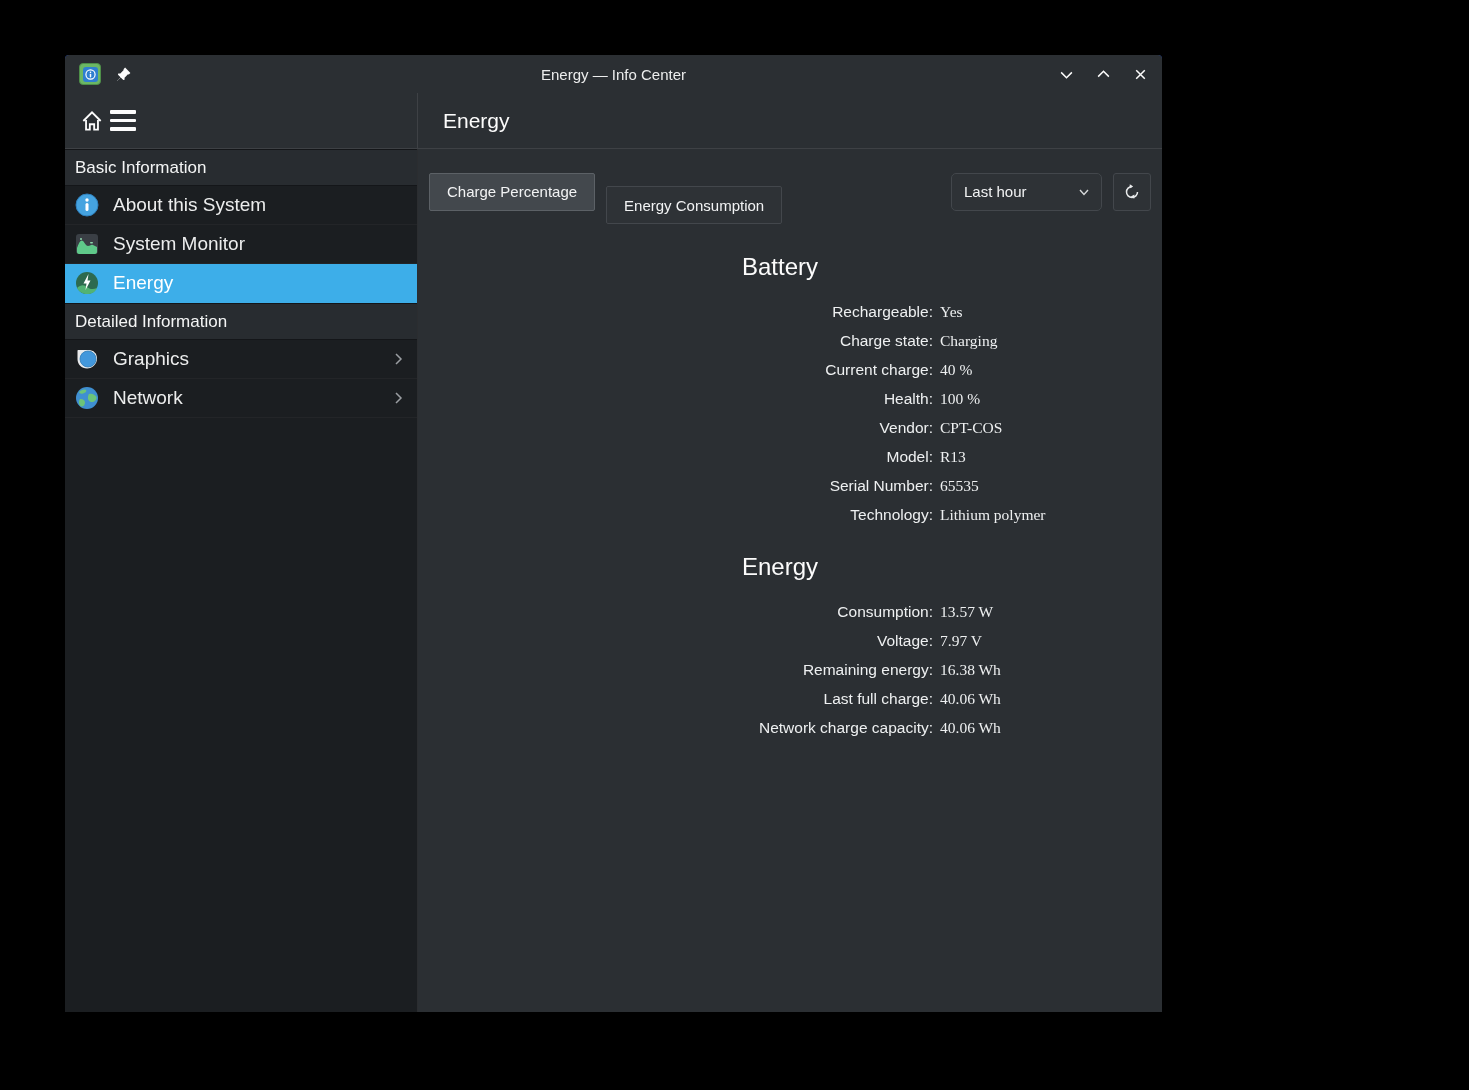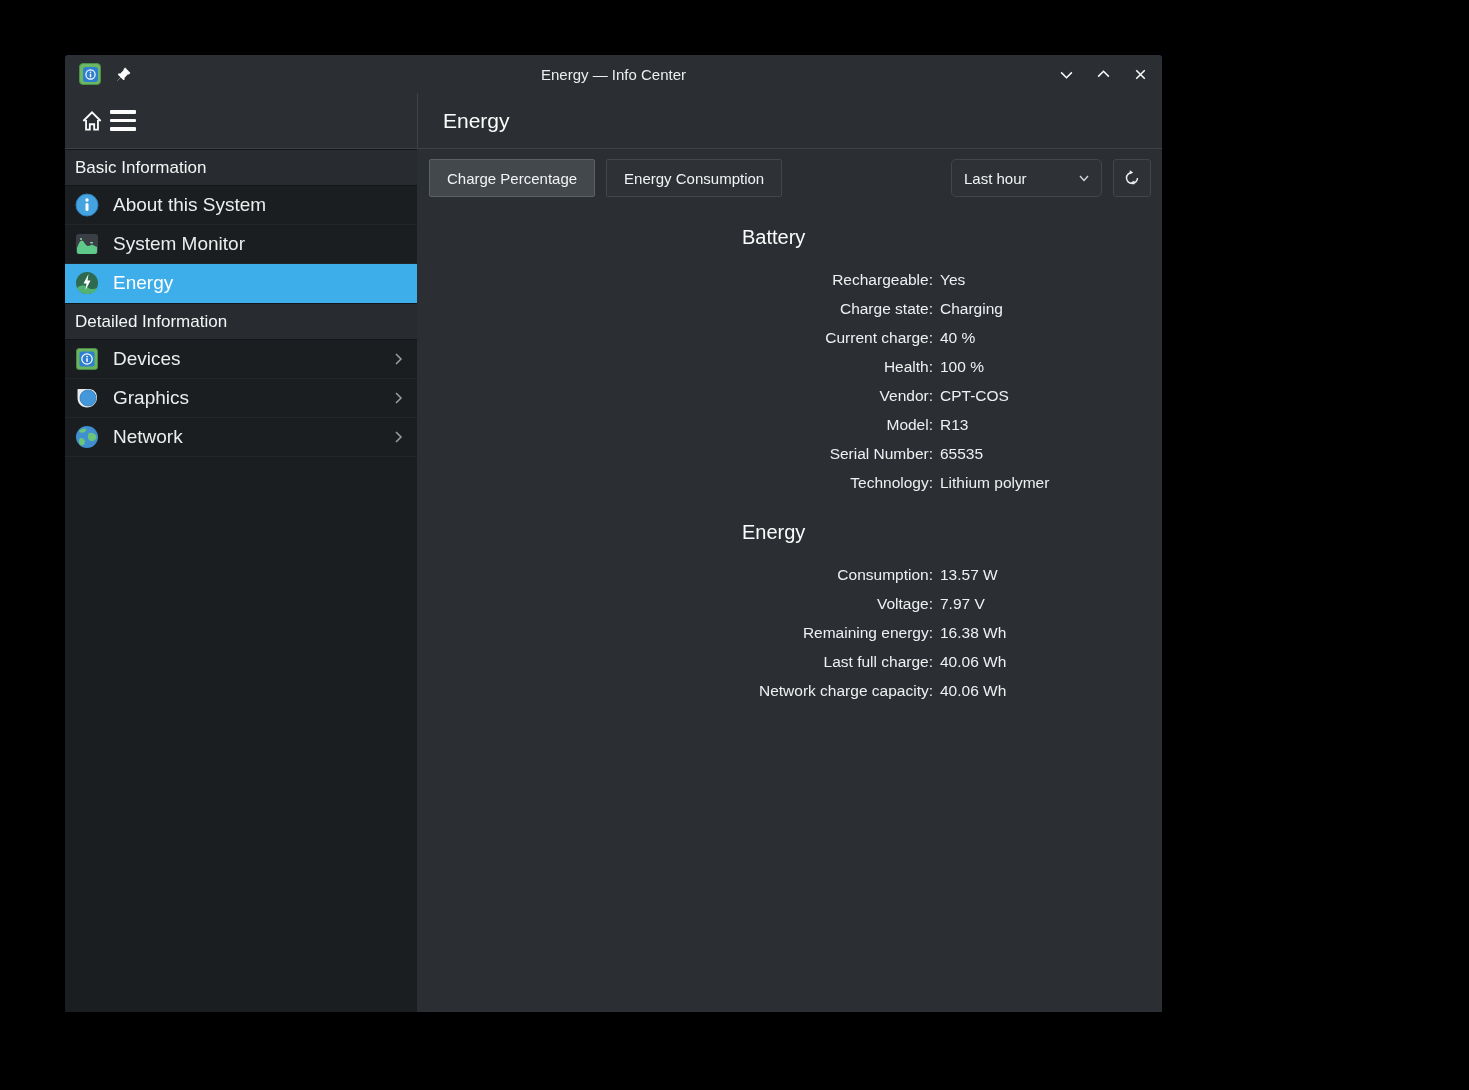--- a/index.html
+++ b/index.html
@@ -58,35 +58,35 @@
   .side-item.selected { background: #3daee9; border-bottom-color: transparent; }
   .side-item.selected .label { color: #ffffff; }
   .side-item .chevron { margin-left: auto; color: #9a9ea2; display: flex; }
 
   .main { flex: 1; display: flex; flex-direction: column; background: #2b2f33; overflow: hidden; }
   .toolbar { display: flex; align-items: center; padding: 10px 11px 4px 11px; gap: 11px; }
   .btn { height: 38px; border-radius: 2px; font-size: 15px; color: #f2f3f4;
     display: inline-flex; align-items: center; padding: 0 17px; cursor: pointer;
     font-family: "Liberation Sans", sans-serif; }
   .btn.checked { background: #43484d; border: 1px solid #5c6166; }
-  .btn.normal { background: #2e3236; border: 1px solid #43474c; }
+  .btn.normal { background: #2e3236; border: 1px solid #43474c; margin-top: 27px; }
   .spacer { flex: 1; }
   .combo { width: 151px; height: 38px; background: #2e3236; border: 1px solid #43474c;
     border-radius: 5px; display: flex; align-items: center; padding: 0 10px 0 12px;
     font-size: 15px; cursor: pointer; }
   .combo .chev { margin-left: auto; display: flex; }
   .icon-btn { width: 38px; height: 38px; background: #2e3236; border: 1px solid #43474c;
     border-radius: 3px; display: flex; align-items: center; justify-content: center; cursor: pointer; }
 
   .content { flex: 1; overflow: auto; padding-top: 25px; }
-  .sect-heading { font-size: 20px; color: #fcfcfc; margin-left: 324px; margin-bottom: 21px; }
+  .sect-heading { font-size: 24px; color: #fcfcfc; margin-left: 324px; margin-bottom: 21px; }
   .kv-grid { display: grid; grid-template-columns: 515px 1fr; column-gap: 7px;
     row-gap: 9px; margin-bottom: 28px; }
   .kv-label { text-align: right; font-size: 15.5px; color: #eef0f1; line-height: 20px; padding-left: 20px; }
-  .kv-value { text-align: left; font-size: 15.5px; color: #eef0f1; line-height: 20px; }
+  .kv-value { text-align: left; font-size: 15.5px; color: #eef0f1; line-height: 20px; font-family: Liberation Serif, serif; }
 </style>
 </head>
 <body>
 
 <div class="window">
 
   <div class="titlebar">
     <div class="app-icon">
       <div class="inner">
         <svg width="11" height="11" viewBox="0 0 12 12">
@@ -173,38 +173,20 @@
               <circle cx="12" cy="12" r="11" fill="#2d6a4f"></circle>
               <path d="M2 17 C6 13, 10 14, 12 16 C14 18, 18 19, 22 17 C20 21.5, 16.5 23, 12 23 C7.5 23, 3.8 20.5, 2 17 Z" fill="#52b373"></path>
               <path d="M13.5 3 L8.5 12.5 L11.5 12.5 L10.5 19 L15.5 9.5 L12.5 9.5 Z" fill="#fff"></path>
             </svg>
         </span>
         <span class="label">Energy</span>
       </div>
 
       <div class="section-header">Detailed Information</div>
 
-      <div class="side-item">
-        <span class="icon">
-          <svg width="24" height="24" viewBox="0 0 24 24">
-              <rect x="1.5" y="1.5" width="21" height="21" rx="2.5" fill="#69b45f"></rect>
-              <rect x="1.5" y="1.5" width="21" height="21" rx="2.5" fill="none" stroke="#4c8a45" stroke-width="1"></rect>
-              <rect x="4.5" y="4.5" width="15" height="15" rx="2" fill="#2f7fd0"></rect>
-              <circle cx="12" cy="12" r="5.2" fill="none" stroke="#fff" stroke-width="1.2"></circle>
-              <circle cx="12" cy="9.6" r="0.9" fill="#fff"></circle>
-              <rect x="11.3" y="11" width="1.5" height="4" rx="0.7" fill="#fff"></rect>
-            </svg>
-        </span>
-        <span class="label">Devices</span>
-        <span class="chevron">
-          <svg width="14" height="14" viewBox="0 0 14 14">
-              <path d="M5 2 L10 7 L5 12" fill="none" stroke="#9a9ea2" stroke-width="1.5"></path>
-            </svg>
-        </span>
-      </div>
 
       <div class="side-item">
         <span class="icon">
           <svg width="24" height="24" viewBox="0 0 24 24">
               <path d="M3 3 L14 3 C18.5 3, 22 6.5, 22 11.5 C22 17, 17.5 21.5, 12 21.5 C6.5 21.5, 2.5 17.5, 2.5 12 L2.5 3.5 Z" fill="#e8eaec"></path>
               <circle cx="13" cy="12" r="8" fill="#4398dc"></circle>
               <circle cx="13" cy="12" r="8" fill="none" stroke="#2f7cb8" stroke-width="0.8"></circle>
             </svg>
         </span>
         <span class="label">Graphics</span>

